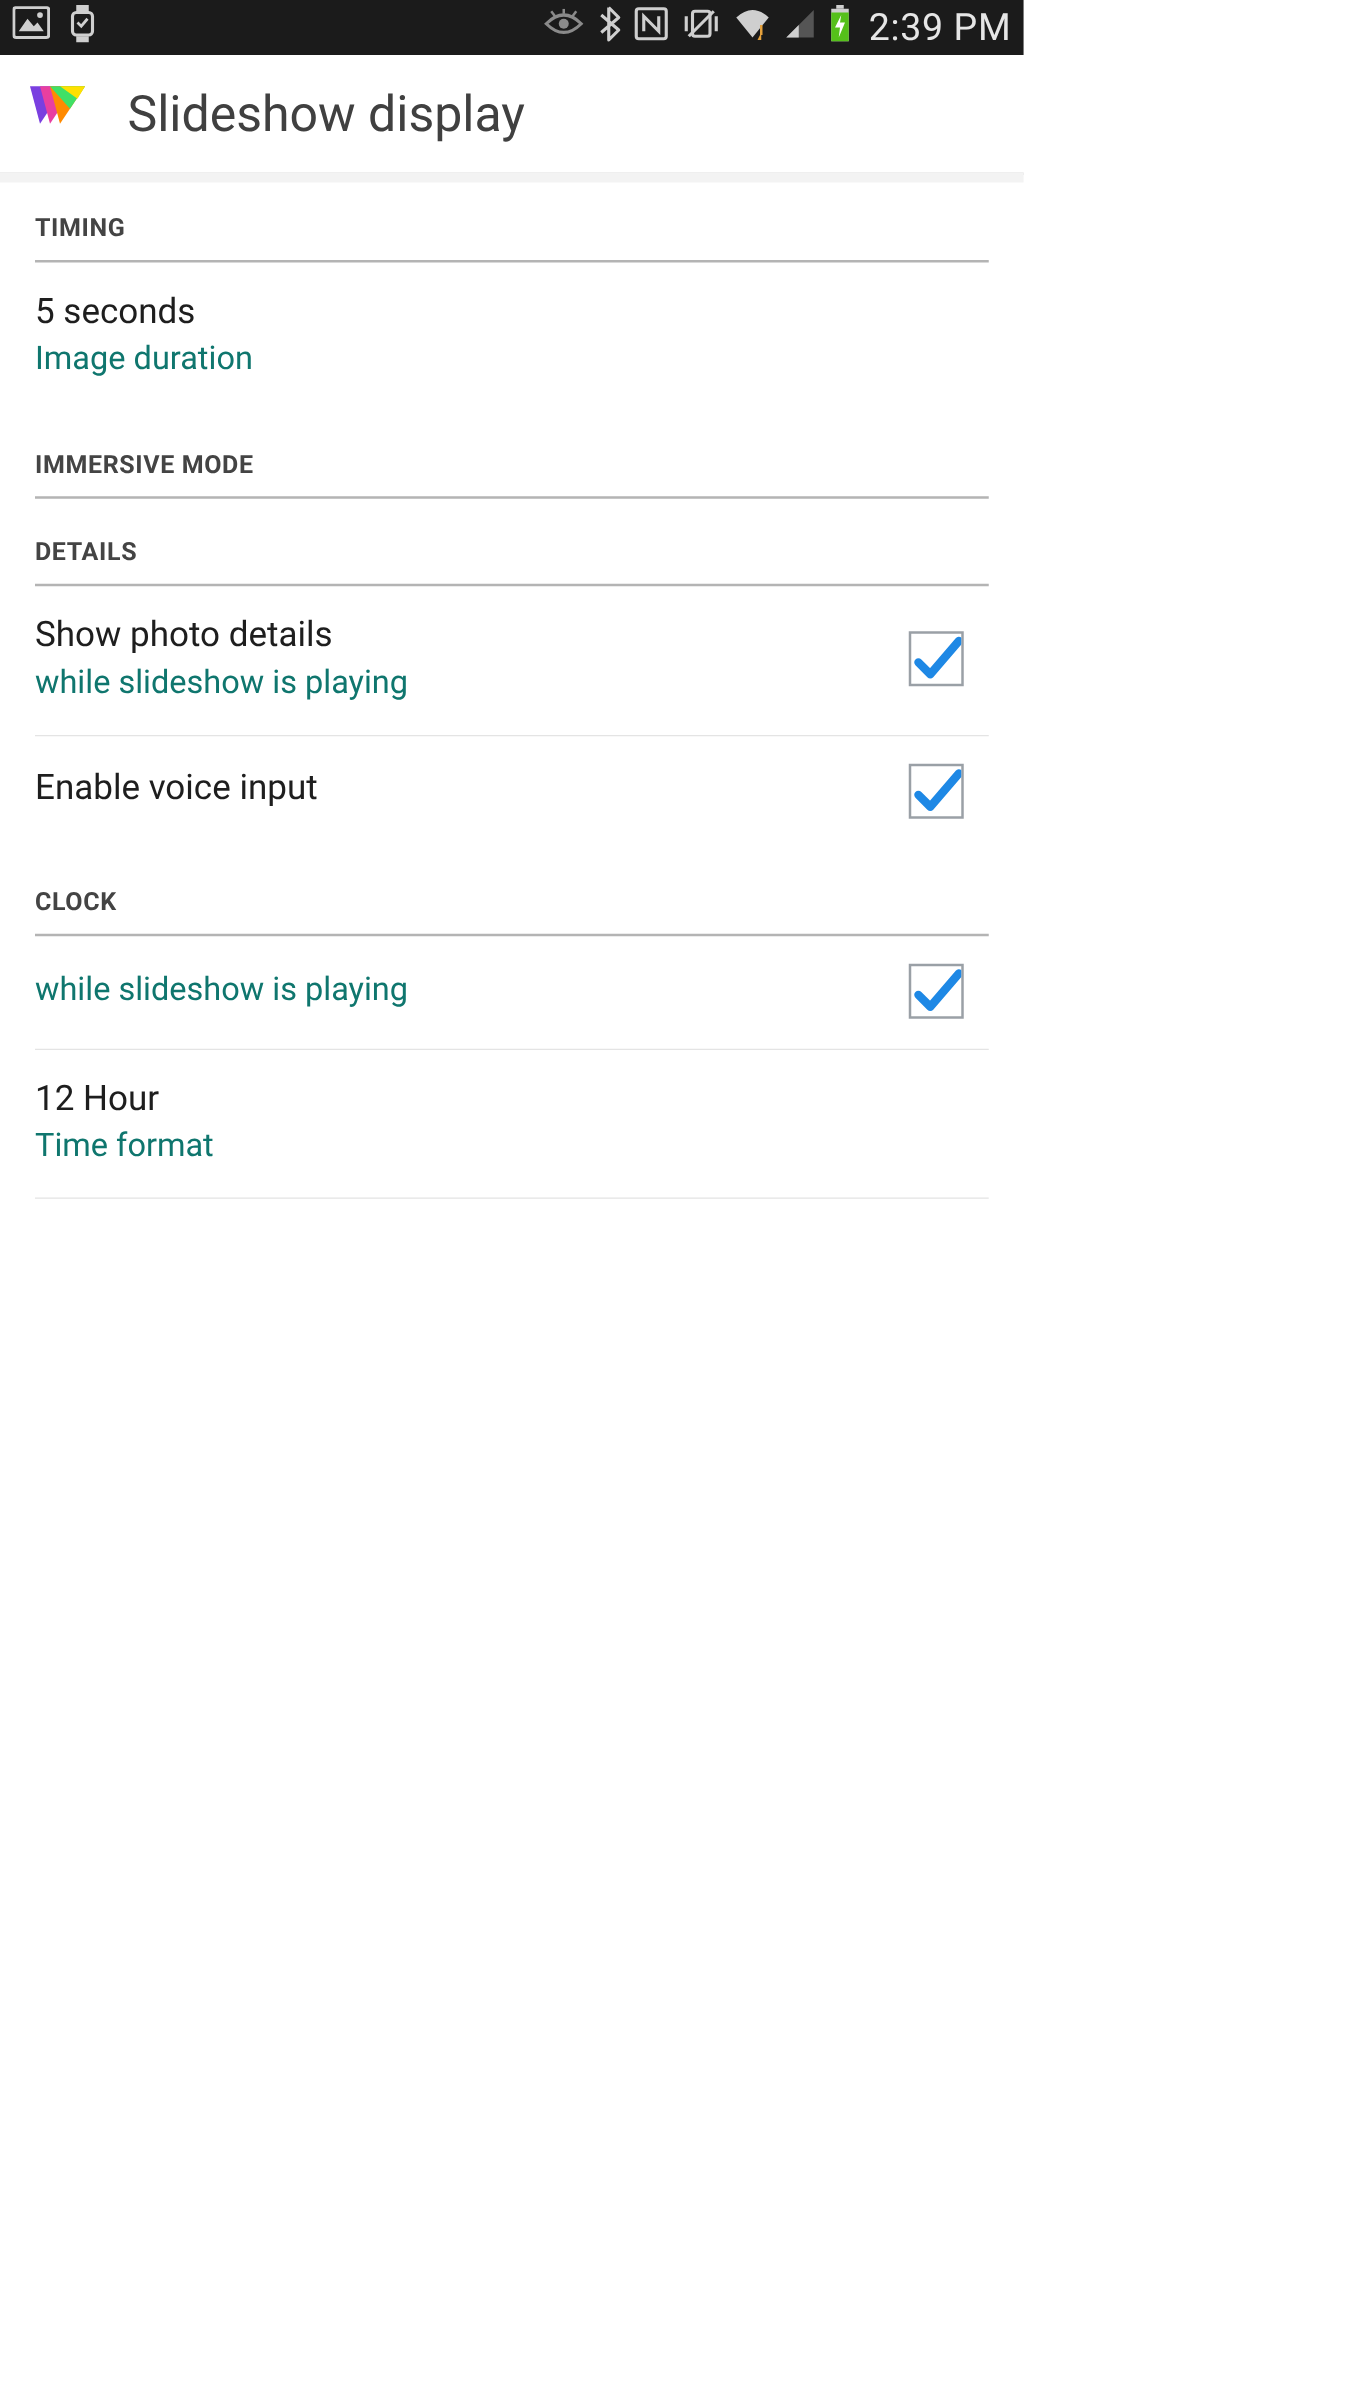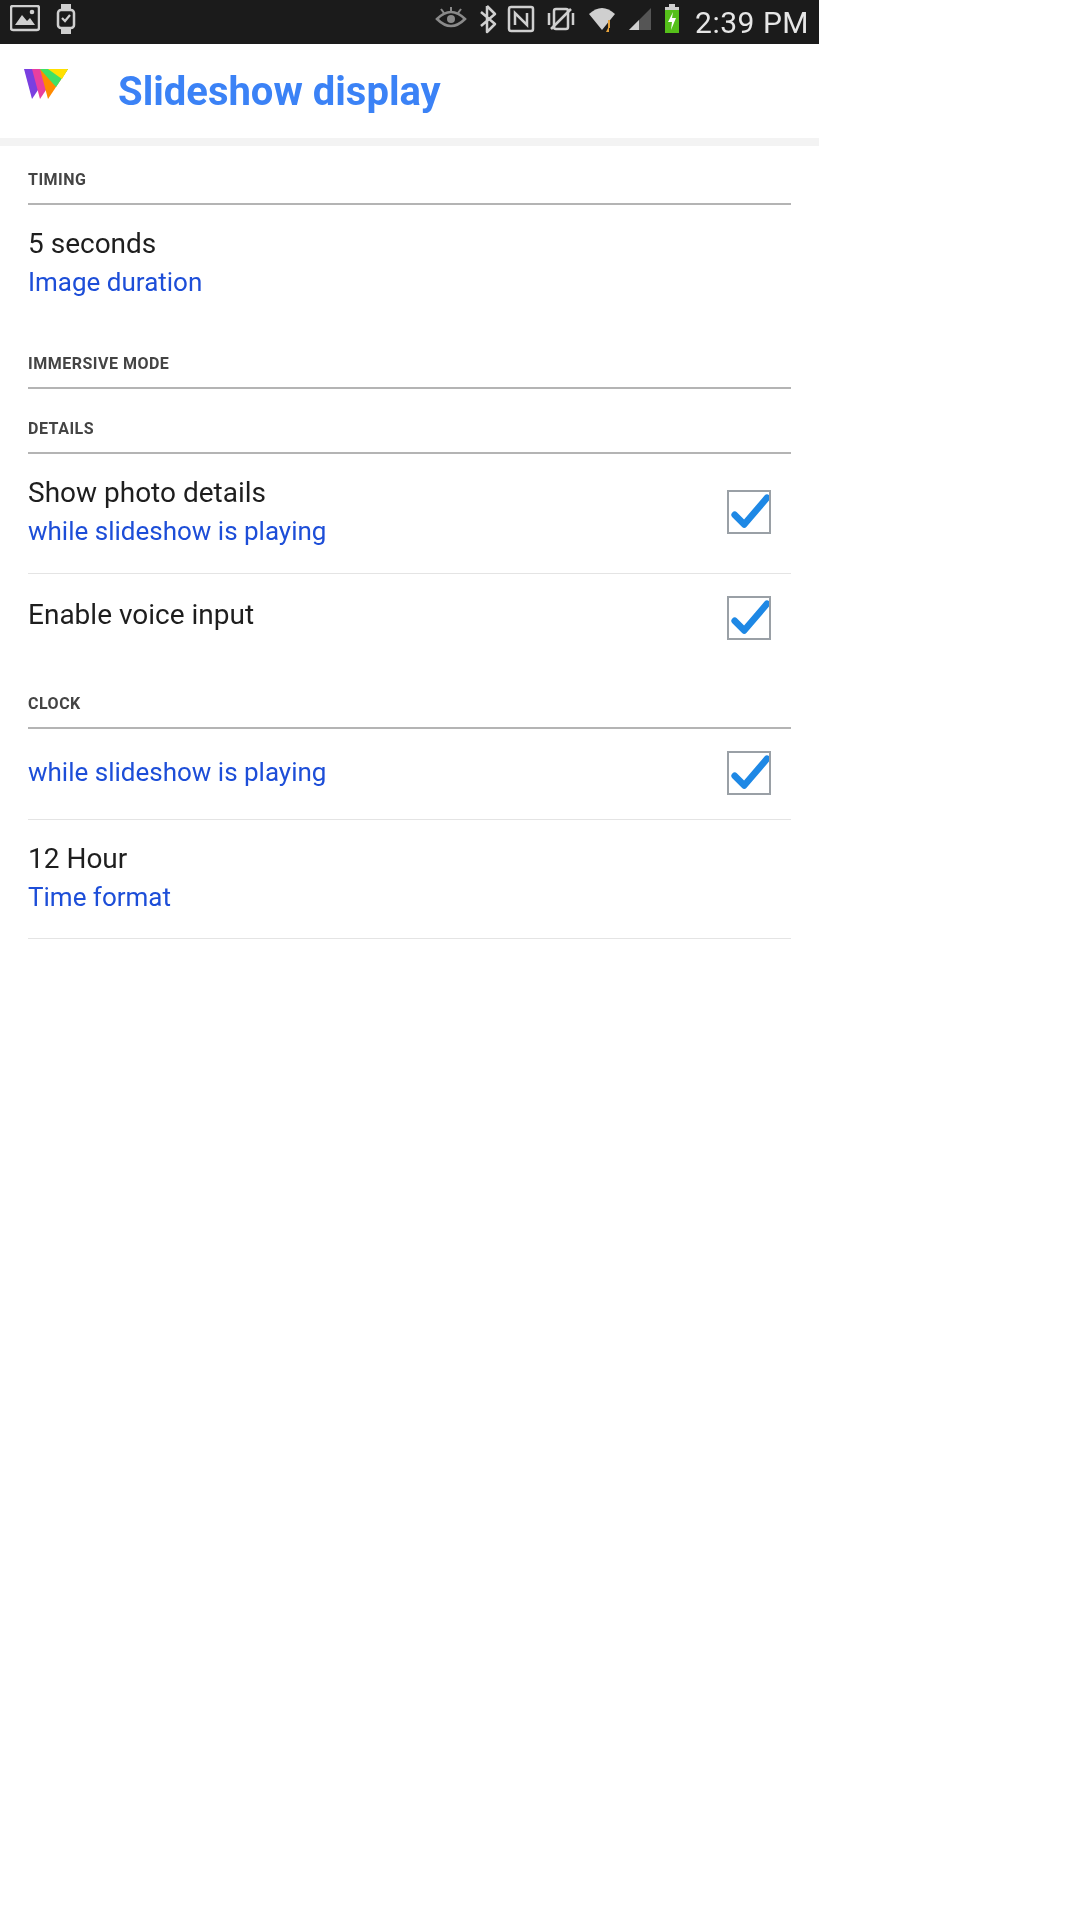--- a/index.html
+++ b/index.html
@@ -41,30 +41,29 @@
   }
   .action-bar::after {
     content: "";
     position: absolute;
     left: 0; right: 0; bottom: -8px; height: 8px;
     background: #f3f3f3;
   }
   .app-logo { width: 56px; height: 56px; margin-right: 28px; }
   .action-title {
     font-size: 40px;
-    font-weight: 700;
-    color: #3b82f6;
-    margin-left: 16px;
+    font-weight: 400;
+    color: #404040;
   }
 
   
   .list { padding: 0 28px; margin-top: 24px; }
 
   .section-header {
-    font-size: 16px;
+    font-size: 20px;
     font-weight: 700;
     color: #444;
     letter-spacing: 0.5px;
     text-transform: uppercase;
     padding: 30px 0 14px 0;
     border-bottom: 2px solid #b4b4b4;
   }
   .section-header.first { padding-top: 6px; }
 
   .pref {
@@ -77,21 +76,21 @@
   .pref.last-in-section { border-bottom: none; }
   .pref-text { flex: 1; padding-right: 20px; }
   .pref-title {
     font-size: 28px;
     font-weight: 400;
     color: #1e1e1e;
     margin-bottom: 6px;
   }
   .pref-summary {
     font-size: 26px;
-    color: #1d4ed8;
+    color: #0f766e;
     line-height: 1.3;
   }
 
   
   .checkbox {
     width: 44px; height: 44px;
     border: 2px solid #9aa0a6;
     display: flex; align-items: center; justify-content: center;
     margin-right: 20px;
     flex-shrink: 0;

